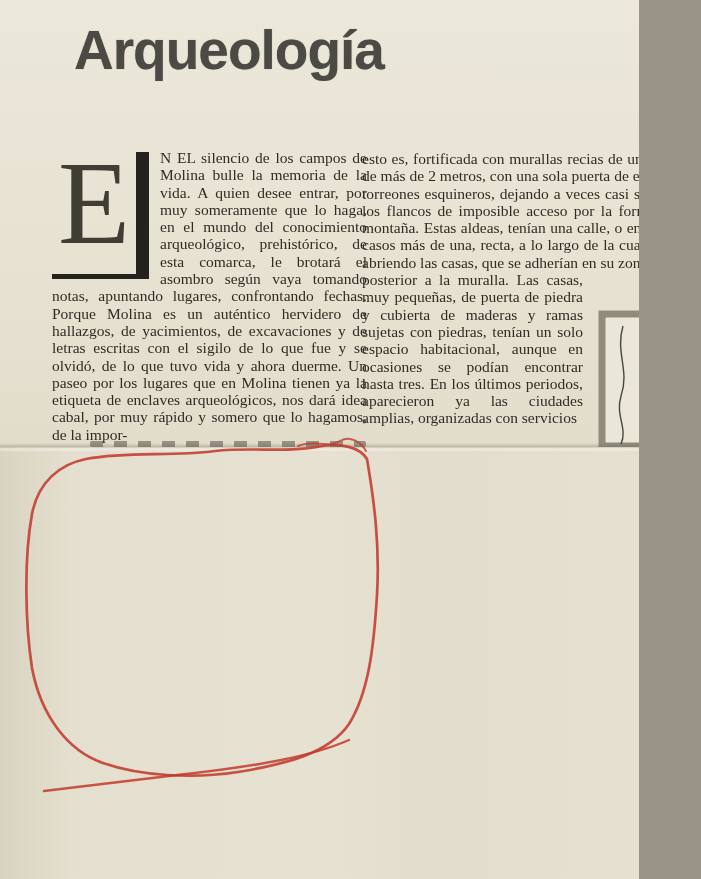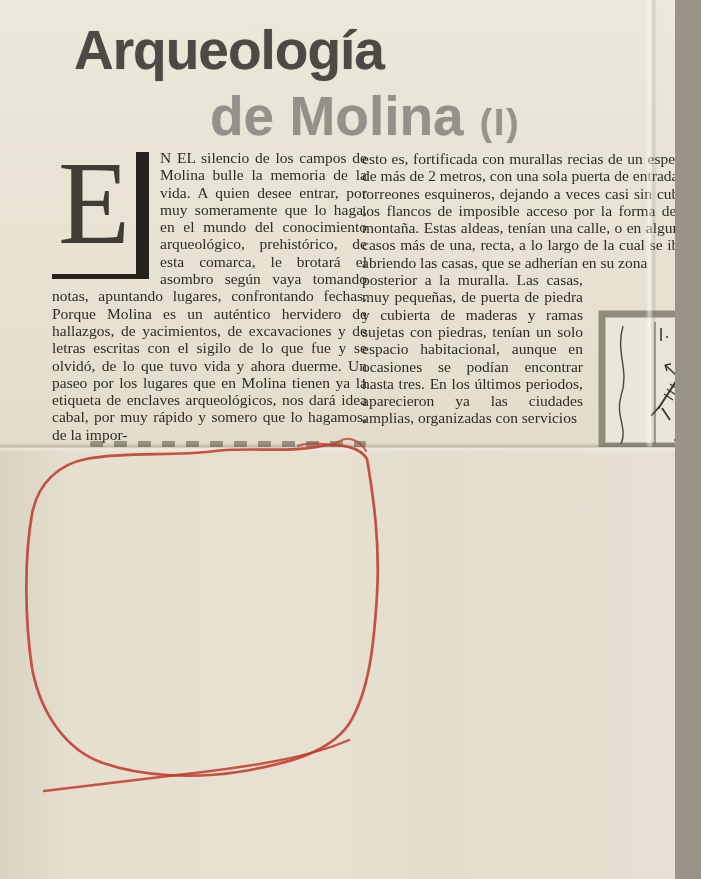--- a/index.html
+++ b/index.html
@@ -1,21 +1,20 @@
 <!DOCTYPE html>
 <html lang="es"><head>
 <meta charset="utf-8">
 <style>
   html,body{margin:0;padding:0;background:#9a9488;}
   .page{
     position:relative;width:639px;height:879px;overflow:hidden;
     background:#e5e0d0;
     font-family:"Liberation Serif", serif;
     color:#2f2c25;
-    padding-left:36px;
   }
   
   .strip-top{
     position:absolute;left:0;top:0;width:701px;height:447px;
     background:linear-gradient(180deg,#ece8da 0%,#e7e2d2 55%,#e2ddcb 100%);
   }
   .strip-bottom{
     position:absolute;left:0;top:447px;width:701px;height:432px;
     background:linear-gradient(90deg,#d9d3c1 0px,#e4dfce 70px,#e6e1d1 330px,#e2ddcc 420px,#e6e1d2 100%);
   }
@@ -73,21 +72,20 @@
   
   .red-overlay{position:absolute;left:0;top:0;z-index:40;pointer-events:none;}
 </style>
 </head>
 <body>
 
 <div class="page">
 
   <div class="strip-top">
     <div class="hl1">Arqueología</div>
-    <div class="hl2"><span>de Molina</span><span class="hl-suffix">(I)</span></div>
 
     <div class="col col-tl">
       <div class="dropcap-box">
         <span>E</span>
       </div>
       <p>N EL silencio de los campos de Molina bulle la memoria de la vida. A quien desee entrar, por muy someramente que lo haga, en el mundo del conocimiento arqueológico, prehistórico, de esta comarca, le brotará el asombro según vaya tomando notas, apuntando lugares, confrontando fechas. Porque Molina es un auténtico hervidero de hallazgos, de yacimientos, de excavaciones y de letras escritas con el sigilo de lo que fue y se olvidó, de lo que tuvo vida y ahora duerme. Un paseo por los lugares que en Molina tienen ya la etiqueta de enclaves arqueológicos, nos dará idea cabal, por muy rápido y somero que lo hagamos, de la impor-</p>
     </div>
 
     <div class="col col-tr">
       <p>esto es, fortificada con murallas recias de un espesor de más de 2 metros, con una sola puerta de entrada, y torreones esquineros, dejando a veces casi sin cubrir los flancos de imposible acceso por la forma de la montaña. Estas aldeas, tenían una calle, o en algunos casos más de una, recta, a lo largo de la cual se iban abriendo las casas, que se adherían en su zona</p>

